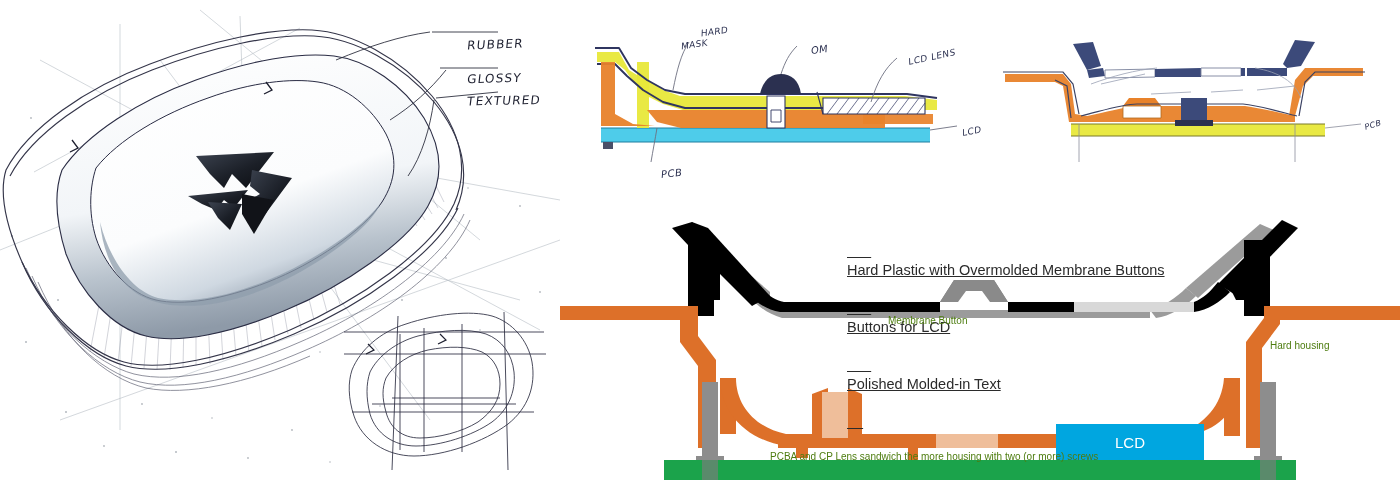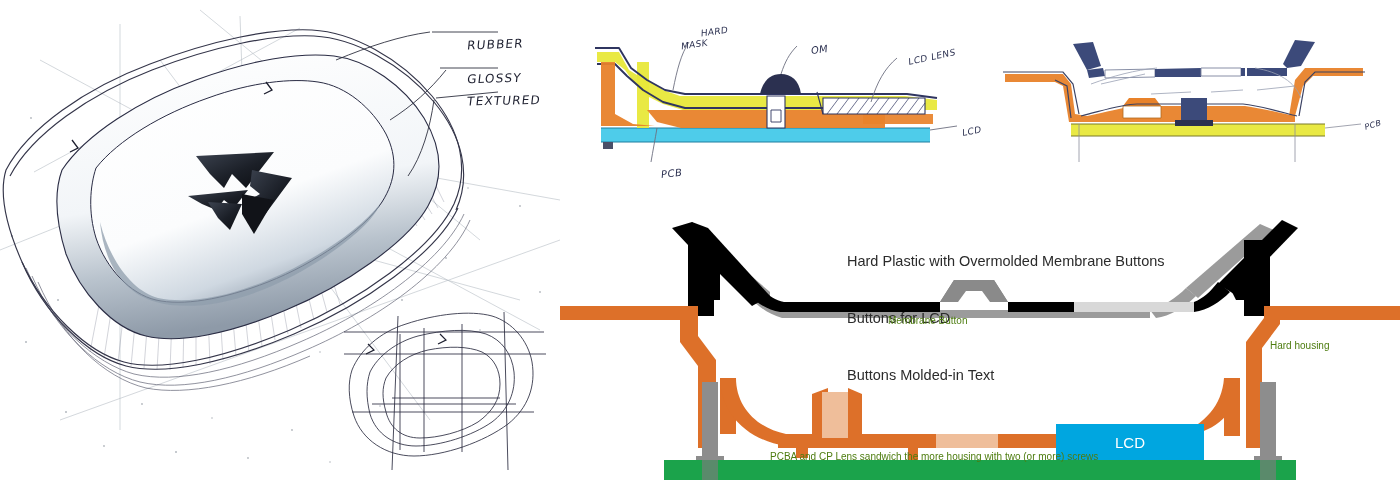--- a/index.html
+++ b/index.html
@@ -428,24 +428,24 @@
 
       <rect x="104" y="264" width="632" height="20" fill="#1BA34B"></rect>
 
       <g>
         <rect x="142" y="264" width="16" height="20" fill="#7d7d7d" opacity="0.65"></rect>
         <rect x="700" y="264" width="16" height="20" fill="#7d7d7d" opacity="0.65"></rect>
       </g>
 
     </svg>
 
-    <div class="lbl callout-txt" style="left:287px;top:18px;">
+    <div class="lbl callout-txt" style="left:287px;top:27px;text-decoration:underline;">
       <div>Hard Plastic with Overmolded Membrane Buttons</div>
       <div>Buttons for LCD</div>
-      <div>Buttons Molded-in Text</div>
+      <div>Polished Molded-in Text</div>
     </div>
 
     <div class="lbl cap" style="left:328px;top:119px;">Membrane Button</div>
 
     <div class="lbl cap" style="left:710px;top:144px;">Hard housing</div>
 
     <div class="lbl cap" style="left:210px;top:255px;">PCBA and CP Lens sandwich the more housing with two (or more) screws</div>
   </div>
 
 </div>

